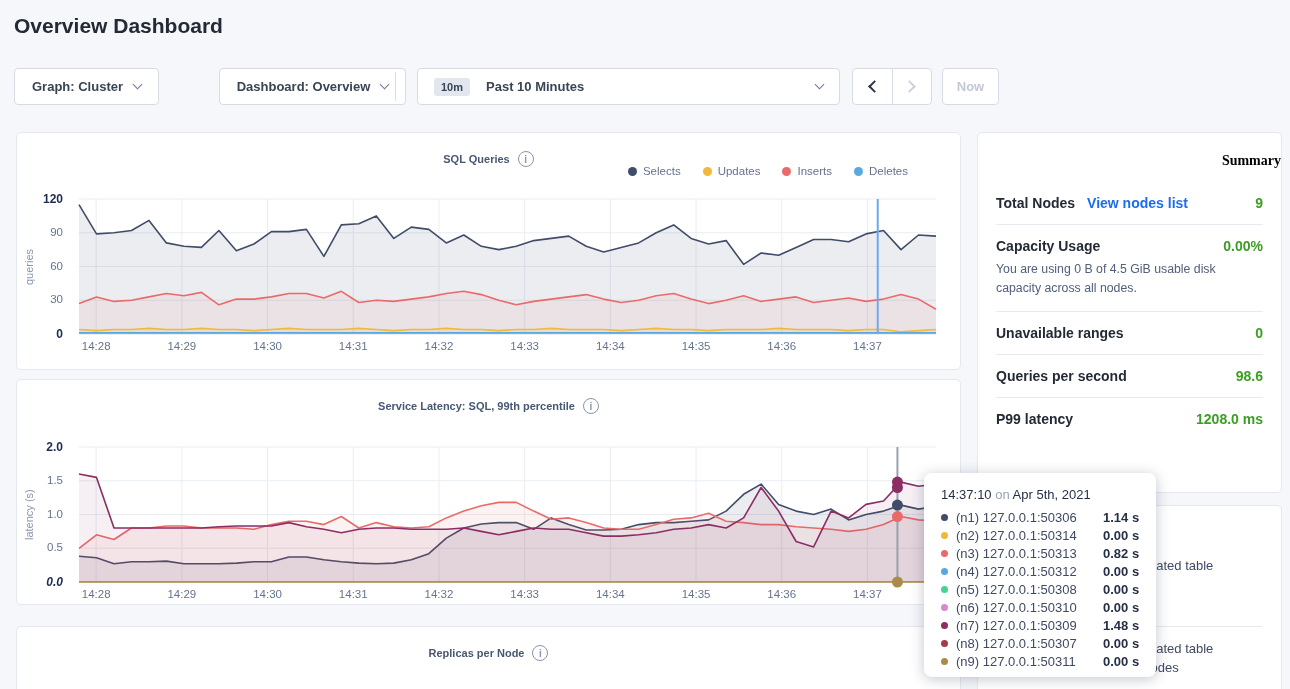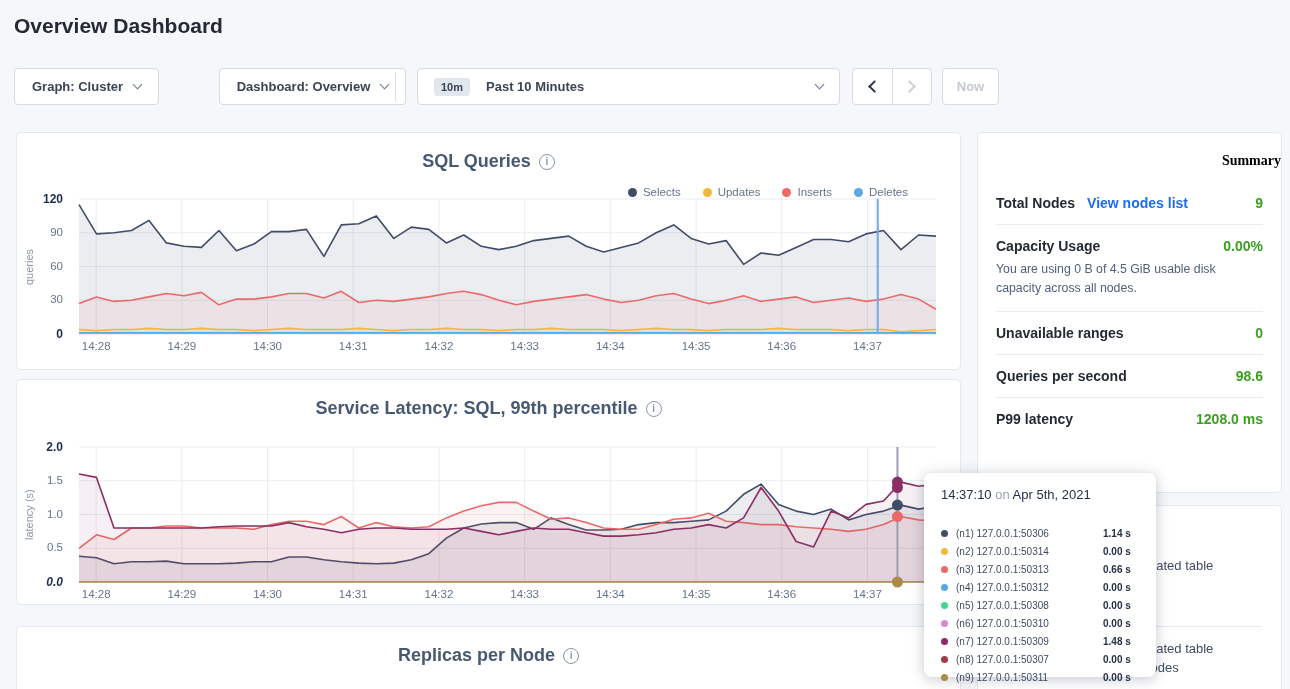--- a/index.html
+++ b/index.html
@@ -32,24 +32,24 @@
 
   
   .card { position:absolute; background:#fff; border:1px solid #e4e9f0; border-radius:5px; }
   .card-chart1 { left:16px; top:132px; width:945px; height:238px; }
   .card-chart2 { left:16px; top:379px; width:945px; height:226px; }
   .card-chart3 { left:16px; top:626px; width:945px; height:120px; }
   .card-summary { left:977px; top:132px; width:305px; height:361px; }
   .card-events { left:977px; top:505px; width:305px; height:240px; overflow:hidden; }
 
   .chart-title-row { position:absolute; top:18px; left:0; width:100%; display:flex; justify-content:center; align-items:center; gap:8px; }
-  .chart-title { font-size:18px; font-weight:bold; color:#475872; }
+  .chart-title { font-size:11px; font-weight:bold; color:#475872; }
   .info-icon { width:16px; height:16px; border:1.3px solid #8a94ad; border-radius:50%; color:#8a94ad; font-size:10px; font-weight:bold; display:flex; align-items:center; justify-content:center; cursor:pointer; }
 
-  .legend { position:absolute; top:53px; right:52px; display:flex; gap:22px; }
+  .legend { position:absolute; top:32px; right:52px; display:flex; gap:22px; }
   .legend-item { display:flex; align-items:center; gap:6px; font-size:11.5px; color:#67728a; cursor:pointer; }
   .legend-dot { width:9px; height:9px; border-radius:50%; }
 
   .plot { position:absolute; left:62px; width:857px; height:135px; }
   .card-chart1 .plot { top:66px; }
   .card-chart2 .plot { top:67px; }
   .y-axis { position:absolute; left:0; width:54px; height:135px; }
   .card-chart1 .y-axis { top:66px; }
   .card-chart2 .y-axis { top:67px; }
   .y-axis span { position:absolute; left:0; right:8px; text-align:right; font-size:11.5px; color:#64748f; }
@@ -72,23 +72,23 @@
 
   
   .events-title { position:absolute; top:18px; left:20px; font-size:13px; font-weight:bold; color:#8a94ad; }
   .event-item { position:absolute; left:20px; width:264px; font-size:13px; line-height:19px; color:#3e4a63; }
   .event-1 { top:50px; }
   .event-2 { top:133px; }
   .event-divider { position:absolute; top:120px; left:20px; width:264px; height:1px; background:#e7ebf1; }
 
   
   .tooltip { position:absolute; left:924px; top:473px; width:232px; height:204px; background:#fff; border-radius:8px; box-shadow:0 2px 14px rgba(40,50,80,.28); z-index:40; padding:14px 0 0 17px; }
-  .tt-head { font-size:13px; color:#253047; margin-bottom:22px; }
+  .tt-head { font-size:13px; color:#253047; margin-bottom:6px; }
   .tt-head .tt-on { color:#9aa4b5; }
-  .tt-row { display:flex; align-items:center; height:18px; font-size:10px; color:#3e4a63; }
+  .tt-row { display:flex; align-items:center; height:18px; font-size:13px; color:#3e4a63; }
   .tt-dot { width:7px; height:7px; border-radius:50%; margin-right:8px; flex:none; }
   .tt-node { width:147px; flex:none; }
   .tt-val { font-weight:bold; color:#253047; }
 </style>
 </head>
 <body>
 
 <h1 class="page-title">Overview Dashboard</h1>
 
 <button class="btn" style="left:14px;width:145px;">
@@ -316,21 +316,21 @@
         <span class="tt-val">1.14 s</span>
       </div>
       <div class="tt-row">
         <span class="tt-dot" style="background:#f0b93c"></span>
         <span class="tt-node">(n2) 127.0.0.1:50314</span>
         <span class="tt-val">0.00 s</span>
       </div>
       <div class="tt-row">
         <span class="tt-dot" style="background:#ea6a6a"></span>
         <span class="tt-node">(n3) 127.0.0.1:50313</span>
-        <span class="tt-val">0.66 s</span>
+        <span class="tt-val">0.82 s</span>
       </div>
       <div class="tt-row">
         <span class="tt-dot" style="background:#59a9e0"></span>
         <span class="tt-node">(n4) 127.0.0.1:50312</span>
         <span class="tt-val">0.00 s</span>
       </div>
       <div class="tt-row">
         <span class="tt-dot" style="background:#44d591"></span>
         <span class="tt-node">(n5) 127.0.0.1:50308</span>
         <span class="tt-val">0.00 s</span>

